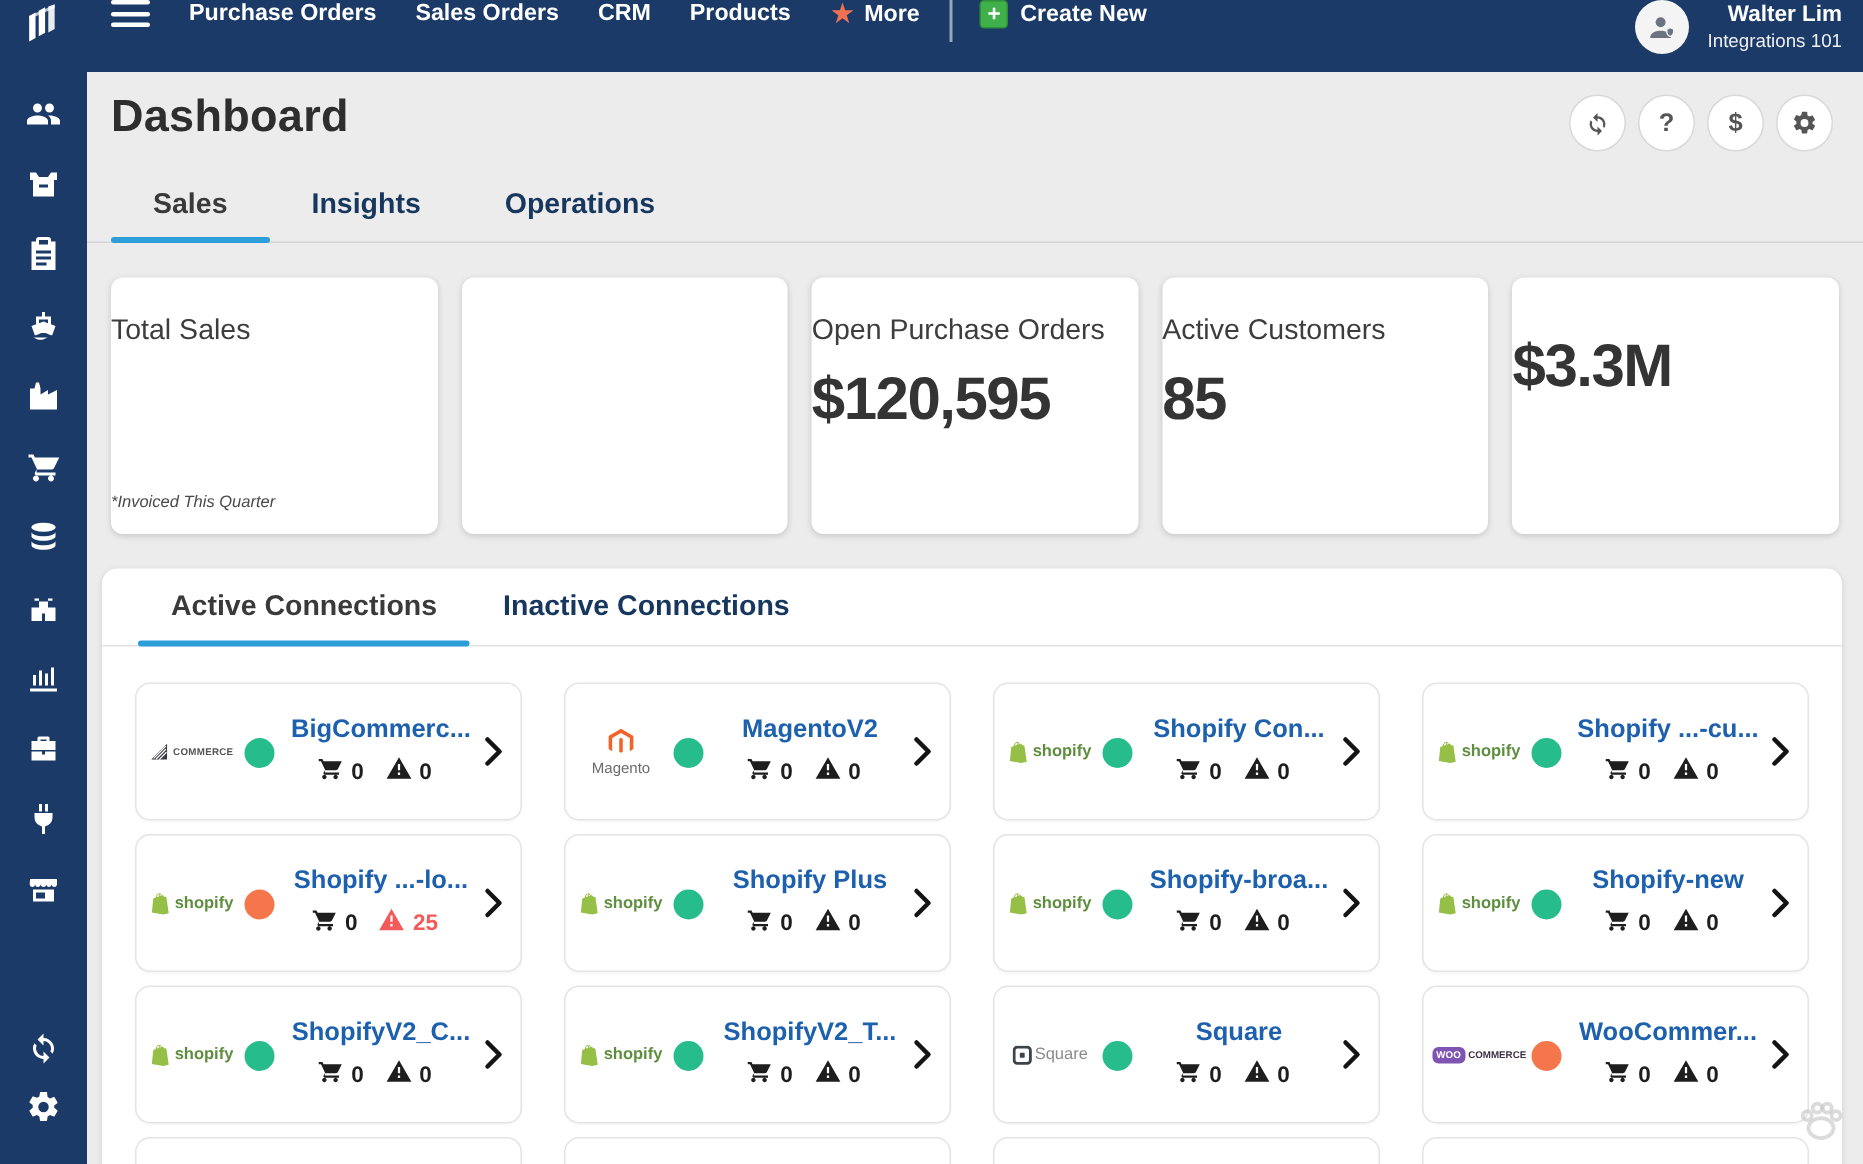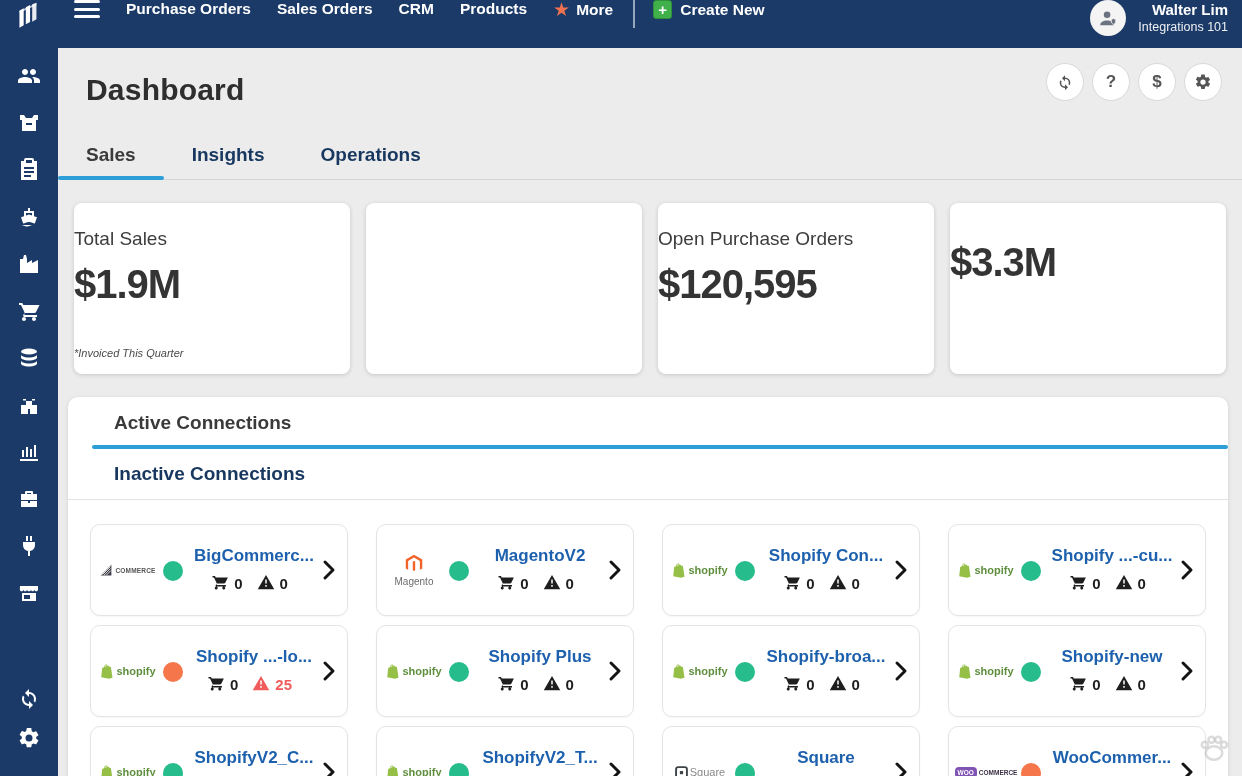--- a/index.html
+++ b/index.html
@@ -32,34 +32,34 @@
   .sb-spacer{flex:1;}
   .sb-bottom .sb-item{margin-bottom:16px;}
   
   .main{position:absolute;left:58px;top:48px;right:0;bottom:0;background:#ececec;border-top-left-radius:12px;overflow:hidden;}
   .page-head{display:flex;align-items:flex-start;padding:13px 20px 0 16px;}
   .page-title{font-size:30px;font-weight:700;color:#2e2e2e;letter-spacing:.2px;}
   .head-actions{margin-left:auto;display:flex;gap:8px;margin-top:2px;}
   .action-btn{width:38px;height:38px;border-radius:50%;background:#fff;border:1px solid #d9d9d9;color:#555;
               display:flex;align-items:center;justify-content:center;font-size:17px;font-weight:700;cursor:pointer;box-sizing:border-box;}
   .action-btn svg{width:18px;height:18px;fill:#555;}
-  .dash-tabs{display:flex;padding-left:0;margin-top:14px;border-bottom:1px solid #d6d6d6;}
+  .dash-tabs{display:flex;padding-left:16px;margin-top:14px;border-bottom:1px solid #d6d6d6;}
   .tab{padding:11px 28px 13px;font-size:19px;font-weight:700;color:#17375e;position:relative;cursor:pointer;}
   .tab.active{color:#3a3a3a;}
   .tab.active::after{content:"";position:absolute;left:0;right:0;bottom:-1px;height:4px;background:#2d9fd8;border-radius:2px;}
   
   .kpi-row{display:flex;gap:16px;padding:23px 16px 0;}
   .kpi-card{flex:1;background:#fff;border-radius:8px;box-shadow:0 1px 4px rgba(0,0,0,.16);height:146px;
             text-align:left;padding-top:25px;position:relative;box-sizing:content-box;}
   .kpi-label{font-size:19px;color:#3d3d3d;}
   .kpi-value{font-size:40px;font-weight:800;color:#343434;margin-top:12px;letter-spacing:-1px;}
   .kpi-note{position:absolute;bottom:15px;left:0;width:100%;font-size:11px;font-style:italic;color:#4a4a4a;}
   
   .conn-panel{margin:23px 14px 0 10px;background:#fff;border-radius:10px 10px 0 0;box-shadow:0 1px 4px rgba(0,0,0,.12);height:520px;}
-  .conn-tabs{display:flex;padding-left:24px;border-bottom:1px solid #e2e2e2;flex-direction:column;}
+  .conn-tabs{display:flex;padding-left:24px;border-bottom:1px solid #e2e2e2;}
   .conn-tab{padding:15px 22px 14px;font-size:19px;font-weight:700;color:#17375e;position:relative;cursor:pointer;}
   .conn-tab.active{color:#3a3a3a;}
   .conn-tab.active::after{content:"";position:absolute;left:0;right:0;bottom:-1px;height:4px;background:#2d9fd8;border-radius:2px;}
   .conn-grid{display:grid;grid-template-columns:repeat(4,1fr);gap:9px 28px;padding:24px 22px;}
   .conn-card{height:92px;background:#fff;border:1px solid #e4e4e4;border-radius:10px;box-shadow:0 1px 2px rgba(0,0,0,.04);
              display:flex;align-items:center;padding:0 10px 0 8px;box-sizing:border-box;cursor:pointer;}
   .brand{width:58px;flex-shrink:0;display:flex;flex-direction:column;align-items:center;justify-content:center;gap:1px;}
   .brand .row{display:flex;align-items:center;gap:2px;}
   .brand svg{flex-shrink:0;}
   .brand-word{font-size:6.5px;font-weight:700;color:#555;letter-spacing:.2px;}
@@ -185,21 +185,21 @@
             <path d="M12 6V3L8 7l4 4V8a5 5 0 0 1 5 5c0 .7-.15 1.37-.41 1.97l1.5 1.5A7 7 0 0 0 12 6zm0 12a5 5 0 0 1-5-5c0-.7.15-1.37.41-1.97l-1.5-1.5A7 7 0 0 0 12 20v3l4-4-4-4v3z"></path>
           </svg></div>
         <div class="sb-item"><svg viewBox="0 0 24 24">
             <path d="M19.14 12.94a7.5 7.5 0 0 0 .06-.94 7.5 7.5 0 0 0-.06-.94l2.03-1.58a.5.5 0 0 0 .12-.64l-1.92-3.32a.5.5 0 0 0-.61-.22l-2.39.96a7.3 7.3 0 0 0-1.62-.94l-.36-2.54A.5.5 0 0 0 13.9 2h-3.8a.5.5 0 0 0-.49.42l-.36 2.54c-.59.24-1.13.56-1.62.94l-2.39-.96a.5.5 0 0 0-.61.22L2.71 8.48a.5.5 0 0 0 .12.64l2.03 1.58a7.5 7.5 0 0 0 0 1.88l-2.03 1.58a.5.5 0 0 0-.12.64l1.92 3.32c.13.23.4.32.61.22l2.39-.96c.49.38 1.03.7 1.62.94l.36 2.54c.04.24.25.42.49.42h3.8c.24 0 .45-.18.49-.42l.36-2.54c.59-.24 1.13-.56 1.62-.94l2.39.96c.21.1.48.01.61-.22l1.92-3.32a.5.5 0 0 0-.12-.64l-2.03-1.58zM12 15.5a3.5 3.5 0 1 1 0-7 3.5 3.5 0 0 1 0 7z"></path>
           </svg></div>
       </div>
   </nav>
 
   <main class="main">
     <div class="page-head">
-      <h1 class="page-title" style="margin:12px;">Dashboard</h1>
+      <h1 class="page-title" style="margin:0;">Dashboard</h1>
       <div class="head-actions" id="head-actions">
           <button class="action-btn">
             <svg viewBox="0 0 24 24">
               <path d="M12 6V3L8 7l4 4V8a5 5 0 0 1 5 5c0 .7-.15 1.37-.41 1.97l1.5 1.5A7 7 0 0 0 12 6zm0 12a5 5 0 0 1-5-5c0-.7.15-1.37.41-1.97l-1.5-1.5A7 7 0 0 0 12 20v3l4-4-4-4v3z"></path>
             </svg>
           </button>
           <button class="action-btn">?</button>
           <button class="action-btn">$</button>
           <button class="action-btn">
             <svg viewBox="0 0 24 24">
@@ -211,28 +211,31 @@
 
     <div class="dash-tabs">
       <div class="tab active">Sales</div>
       <div class="tab">Insights</div>
       <div class="tab">Operations</div>
     </div>
 
     <div class="kpi-row" id="kpi-row">
         <div class="kpi-card">
           <div class="kpi-label">Total Sales</div>
-          <div class="kpi-value">$1.9M</div>
           <div class="kpi-note">*Invoiced This Quarter</div>
         </div>
         <div class="kpi-card">
         </div>
         <div class="kpi-card">
           <div class="kpi-label">Open Purchase Orders</div>
           <div class="kpi-value">$120,595</div>
+        </div>
+        <div class="kpi-card">
+          <div class="kpi-label">Active Customers</div>
+          <div class="kpi-value">85</div>
         </div>
         <div class="kpi-card">
           <div class="kpi-value">$3.3M</div>
         </div>
       </div>
 
     <section class="conn-panel">
       <div class="conn-tabs">
         <div class="conn-tab active">Active Connections</div>
         <div class="conn-tab">Inactive Connections</div>

